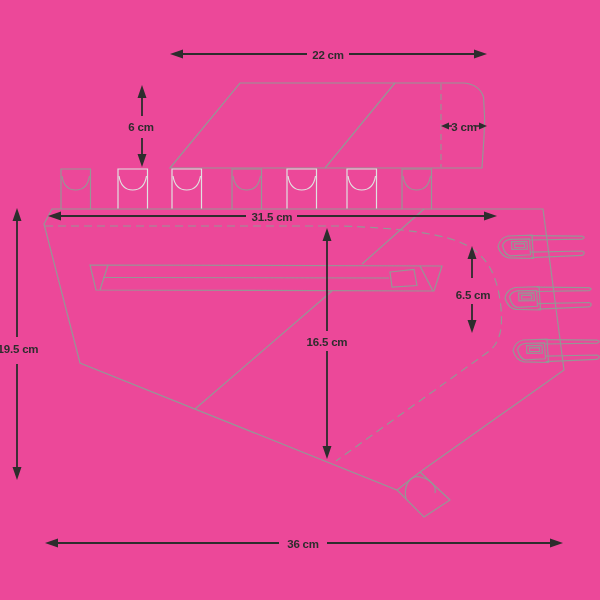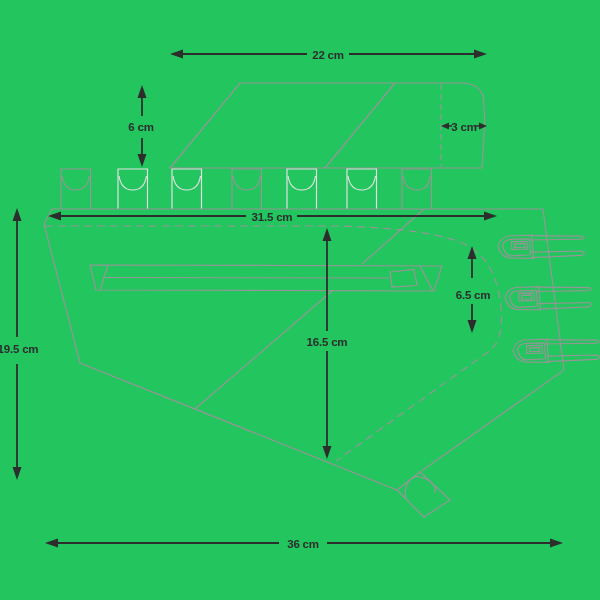--- a/index.html
+++ b/index.html
@@ -1,17 +1,17 @@
 <!DOCTYPE html>
 <html><head>
 <meta charset="utf-8">
 <title>Diagram</title>
 <style>
   html,body{margin:0;padding:0;background:#ffffff;}
-  .canvas{width:600px;height:600px;background:#22c55e;position:relative;overflow:hidden;}
+  .canvas{width:600px;height:600px;background:#ec4899;position:relative;overflow:hidden;}
   svg{display:block;}
   .ln{stroke:#969696;stroke-width:1.2;fill:none;}
   .ln-faint{stroke:#e1e1e1;stroke-width:1.2;fill:none;}
   .dash{stroke:#969696;stroke-width:1.2;fill:none;stroke-dasharray:8 5;}
   .dash-short{stroke:#969696;stroke-width:1.1;fill:none;stroke-dasharray:6 4;}
   .dim{stroke:#2d2d2d;stroke-width:1.8;fill:none;}
   .dim-thin{stroke:#2d2d2d;stroke-width:1.5;fill:none;}
   .head{fill:#2d2d2d;stroke:none;}
   .dim-label{font-family:"Liberation Sans","DejaVu Sans",sans-serif;font-size:11.5px;font-weight:bold;fill:#2d2d2d;letter-spacing:-0.2px;}
 </style>

